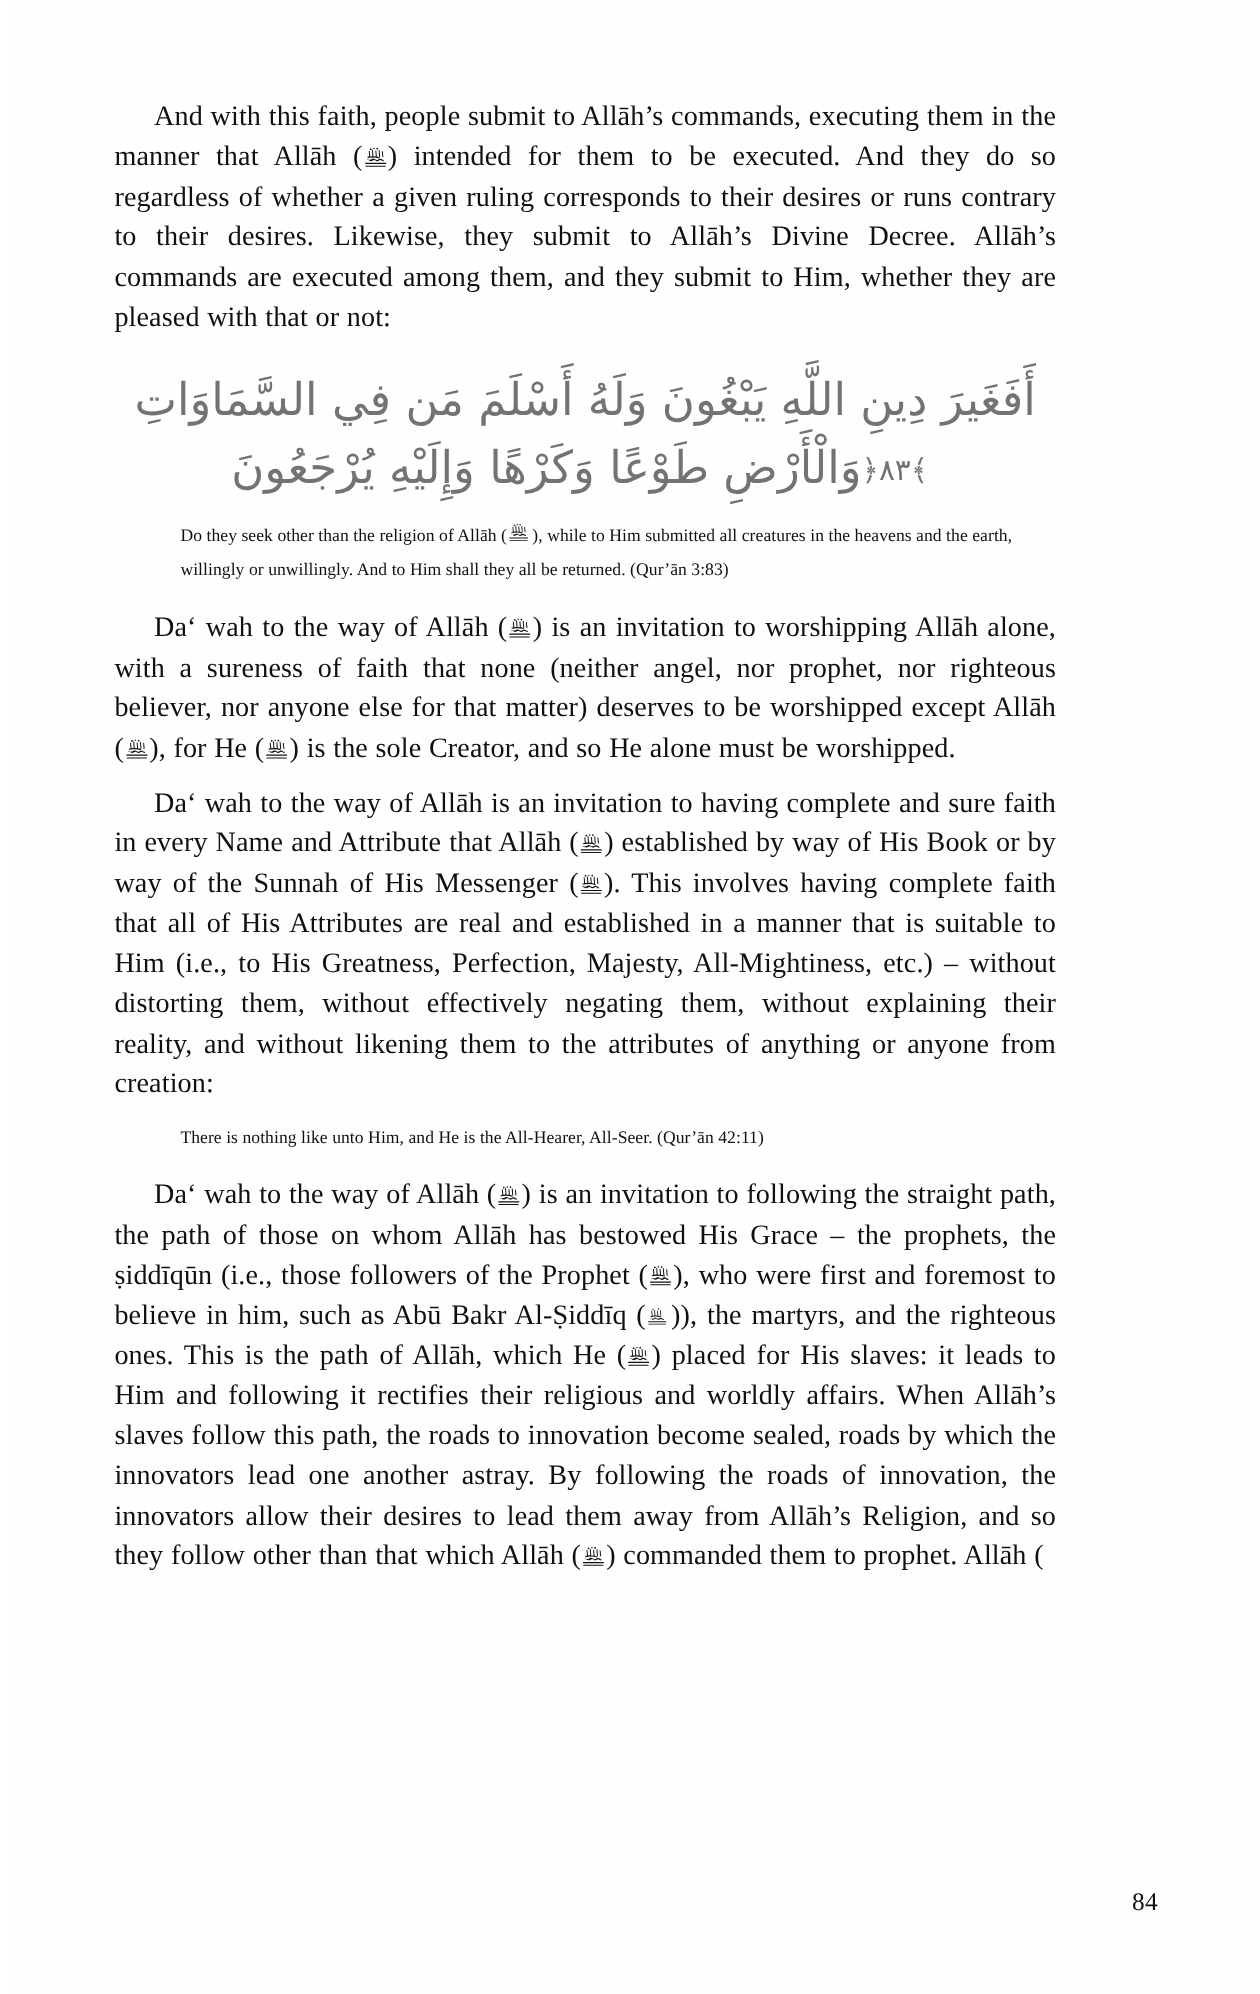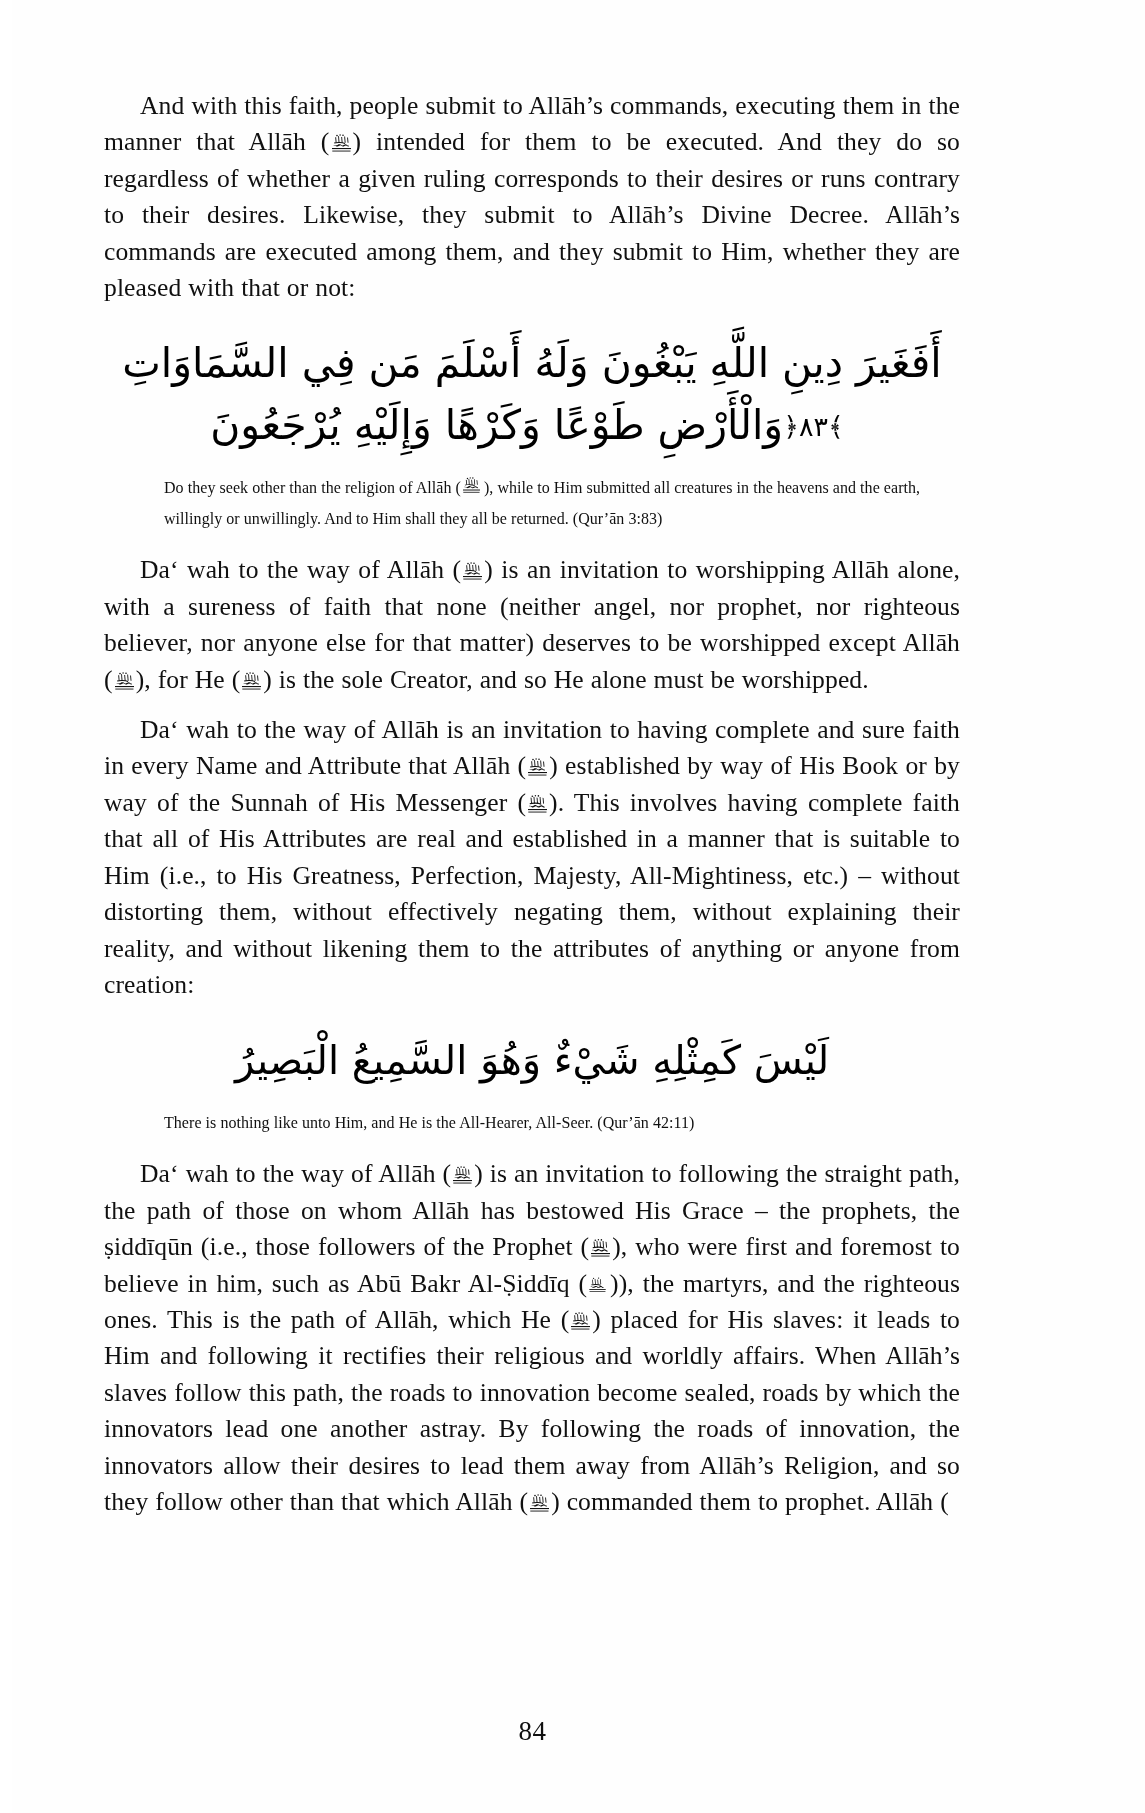--- a/index.html
+++ b/index.html
@@ -65,21 +65,21 @@
     overflow: hidden;
   }
   .hon svg { position: absolute; left: 0; top: 0; }
 
   
   .verse {
     margin: 26px 0 14px 0;
     text-align: center;
     direction: rtl;
     font-family: "DejaVu Sans", "Liberation Sans", sans-serif;
-    color: #000000;
+    color: #737373;
   }
   .verse-line {
     font-size: 40px;
     line-height: 62px;
     white-space: nowrap;
     letter-spacing: 0.5px;
   }
   .verse-1 .verse-line { font-size: 41px; }
   .verse-2 .verse-line { font-size: 40px; }
 
@@ -103,22 +103,22 @@
     letter-spacing: 0.05px;
   }
   .block-gap-small { margin-top: 16px; }
 
   
   .folio {
     position: absolute;
     left: 0;
     top: 1716px;
     width: 1041px;
-    text-align: center;
-    font-size: 27px;
+    text-align: right;
+    font-size: 23px;
     letter-spacing: 0.5px;
   }
 
   
 </style>
 </head>
 <body>
 
 <div class="page">
   <div class="content">
@@ -234,23 +234,20 @@
               <path d="M13.6 1.9l.9.1.5 6.6-.9.1z"></path>
               <path d="M16.6 2.8l.9.1.5 5.7-.9.1z"></path>
               <path d="M3.6 8.3c1.8-.6 3.8-.8 5.9-.7 2.2.1 4.2.5 5.9 1.1l-.3 1c-1.6-.6-3.5-.9-5.6-1-2-.1-3.9.1-5.6.6z"></path>
               <circle cx="6.3" cy="1.2" r="0.8"></circle>
               <circle cx="12.4" cy="0.9" r="0.8"></circle>
               <circle cx="9.4" cy="0.7" r="0.7"></circle>
               <path d="M2.3 16.6h18.2v.9H2.3z"></path>
             </g>
           </svg></span><span>). This involves having complete faith that all of His Attributes are real and established in a manner that is suitable to Him (i.e., to His Greatness, Perfection, Majesty, All-Mightiness, etc.) – without distorting them, without effectively negating them, without explaining their reality, and without likening them to the attributes of anything or anyone from creation:</span></p>
 
-    <div class="verse verse-2">
-      <div class="verse-line">لَيْسَ كَمِثْلِهِ شَيْءٌ وَهُوَ السَّمِيعُ الْبَصِيرُ</div>
-    </div>
 
     <p class="translation">There is nothing like unto Him, and He is the All-Hearer, All-Seer. (Qur’ān 42:11)</p>
 
     <p class="para indent block-gap-small"><span class="it">Daʻ wah</span><span> to the way of Allāh (</span><span class="hon"><svg width="23" height="19" viewBox="0 0 23 19">
             <g fill="#111">
               <path d="M2 14 h19 v1.1 H2z"></path>
               <path d="M3.4 11.2c1.2-.6 2.4.5 3.5 0s1.9-1.3 3.1-.9 1.6 1.3 2.8 1.1 2.1-1.4 3.3-1 1.5 1.2 2.6 1.1l.2 1.1c-1.3.2-2-1-3-1.1s-1.9 1.3-3.2 1-1.6-1.3-2.7-1.1-2 1.4-3.3 1-1.5-1.2-2.6-.9z"></path>
               <path d="M5.2 3.2l.9.1.5 5.4-.9.1z"></path>
               <path d="M8.1 2.1l.9.1.5 6.5-.9.1z"></path>
               <path d="M11.2 3.0l.9.1.5 5.6-.9.1z"></path>

